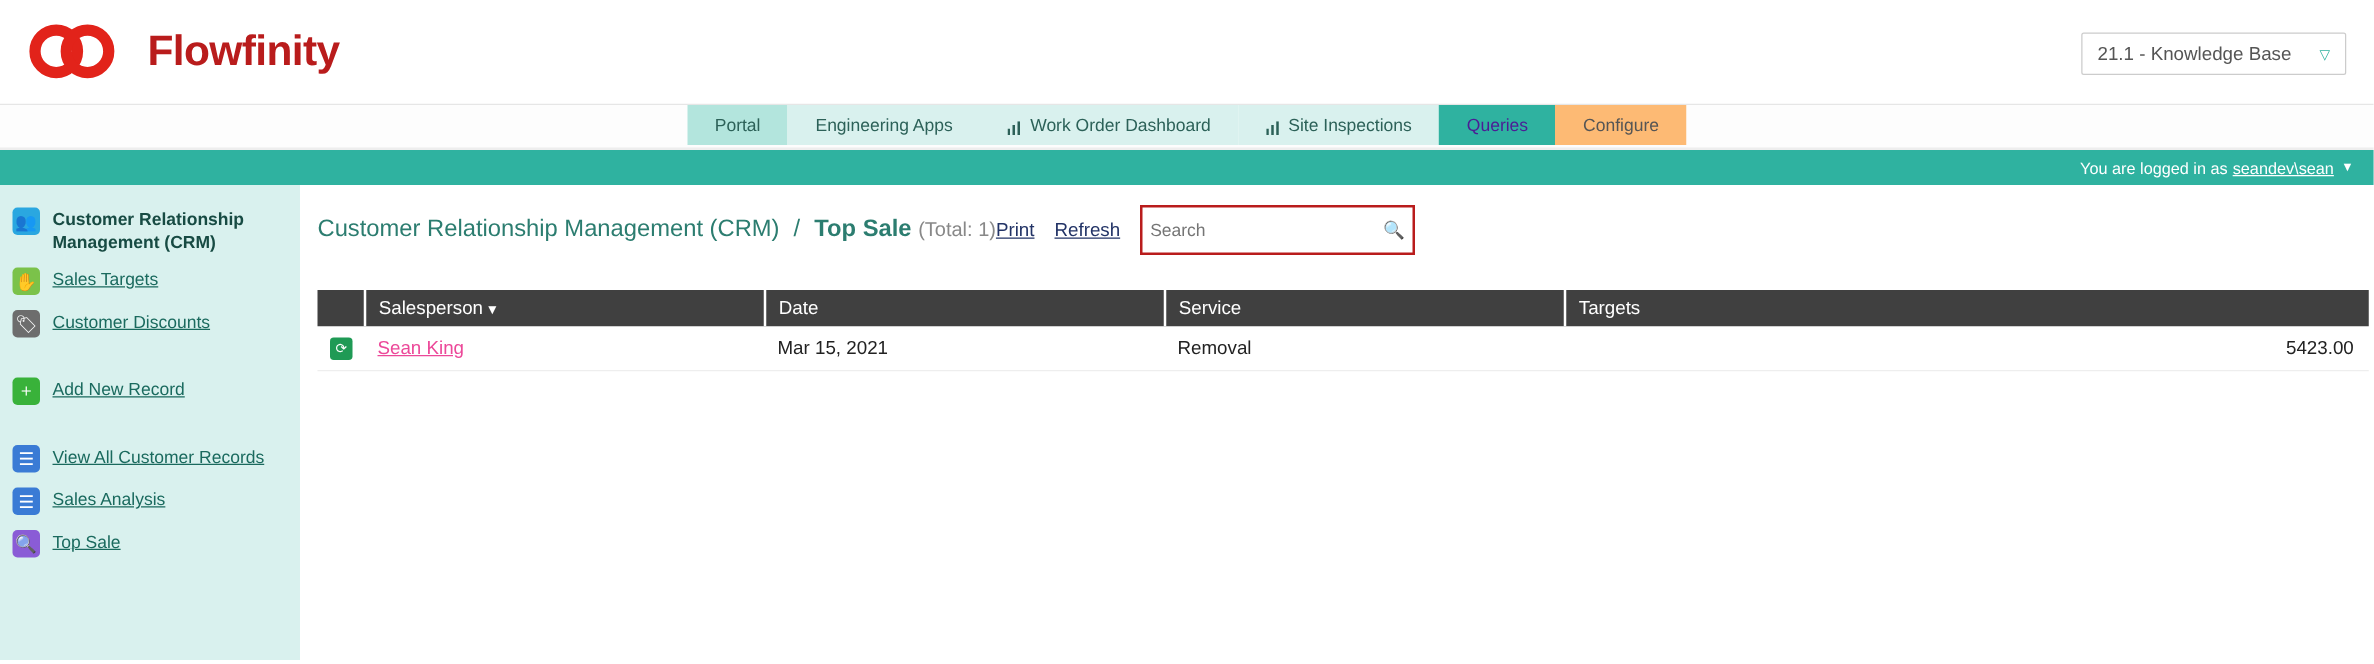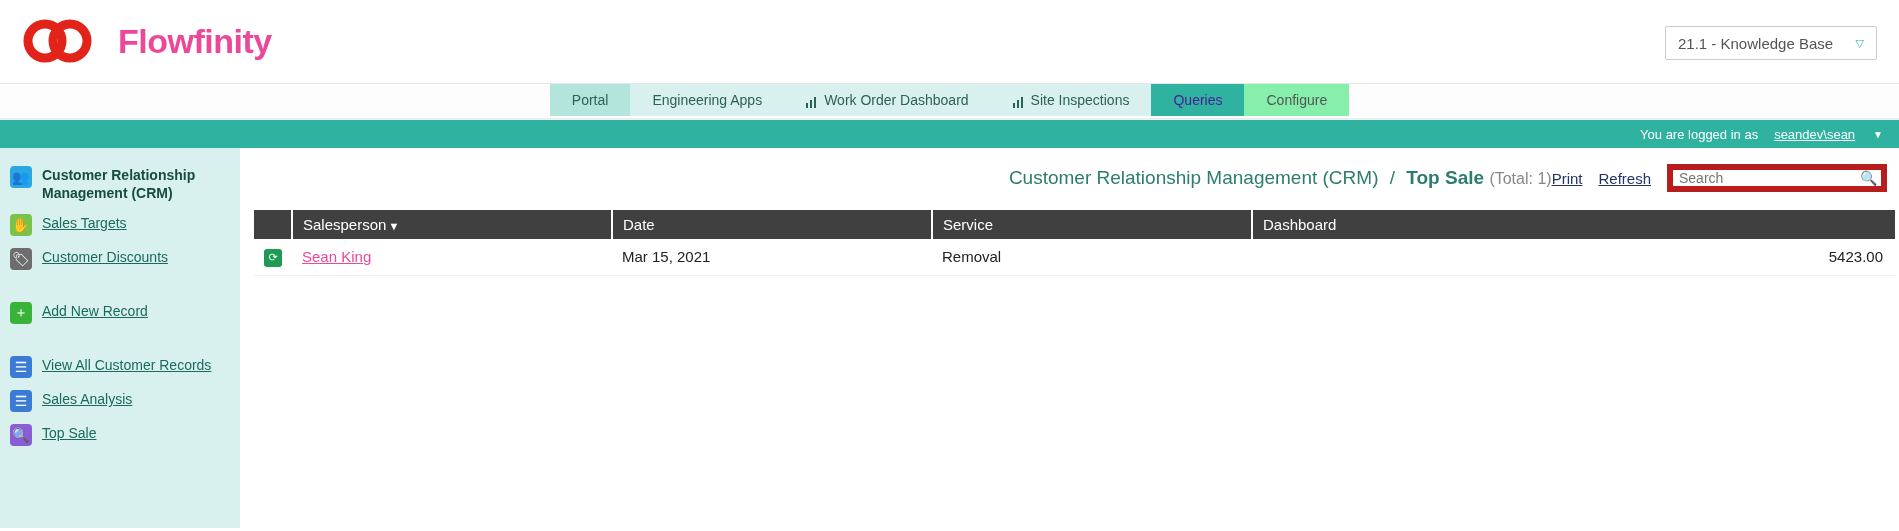--- a/index.html
+++ b/index.html
@@ -1,54 +1,54 @@
 <!DOCTYPE html>
 <html><head>
 <meta charset="utf-8">
 <style>
   *{box-sizing:border-box;margin:0;padding:0;font-family:Arial,Helvetica,sans-serif}
   body{background:#fff;font-size:14px;color:#333;width:1899px}
   
   .header{height:84px;display:flex;align-items:center;padding:0 22px;border-bottom:1px solid #e6e6e6;background:#fff;position:relative}
   .logo{display:flex;align-items:center;gap:6px}
   .logo-mark{width:90px;height:45px;position:relative}
-  .logo-text{font-size:34px;font-weight:700;color:#ec4899;letter-spacing:-0.5px}
+  .logo-text{font-size:34px;font-weight:700;color:#b91c1c;letter-spacing:-0.5px}
   .kb-select{position:absolute;right:22px;top:26px;width:212px;height:34px;border:1px solid #ccc;border-radius:2px;display:flex;align-items:center;padding:0 12px;color:#555;font-size:15px;justify-content:space-between}
   .kb-caret{color:#2fb2a0;font-size:11px}
   
   .nav{height:36px;background:#fdfdfd;border-bottom:2px solid #eee;display:flex;justify-content:center}
   .nav-inner{display:flex}
   .nav-btn{height:32px;padding:0 22px;display:flex;align-items:center;font-size:14px;color:#333;border:none;cursor:pointer;gap:6px}
   .nav-btn.light{background:#b3e5dd;color:#2c6158}
   .nav-btn.lighter{background:#d9f1ee;color:#2c6158}
   .nav-btn.active{background:#2fb2a0;color:#4c1d95}
-  .nav-btn.gray{background:#86efac;color:#555}
+  .nav-btn.gray{background:#fdba74;color:#555}
   .bar-icon{width:12px;height:11px;display:inline-block}
   
   .login-bar{height:28px;background:#2fb2a0;color:#fff;display:flex;align-items:center;justify-content:flex-end;padding:0 16px;font-size:13px}
-  .login-bar a{color:#fff;text-decoration:underline;margin:0 16px}
+  .login-bar a{color:#fff;text-decoration:underline;margin:0 4px}
   
   .body-wrap{display:flex;align-items:flex-start}
   
   .sidebar{width:240px;background:#d9f1ee;padding:12px 10px 24px 10px;min-height:380px}
   .side-item{display:flex;align-items:flex-start;padding:6px 0;gap:10px}
   .side-item .ic{width:22px;height:22px;border-radius:4px;flex-shrink:0;display:flex;align-items:center;justify-content:center;color:#fff;font-size:14px}
   .side-item a,.side-item span.lbl{color:#1a6a5e;line-height:1.3}
   .side-item.current span.lbl{font-weight:700;text-decoration:none;color:#174b43}
   .side-sep{height:20px}
   
   .main{flex:1;background:#fff;padding:16px 4px 0 14px}
-  .crumb-row{display:flex;align-items:center;justify-content:flex-end;margin-bottom:18px;padding-right:8px}
+  .crumb-row{display:flex;align-items:center;justify-content:flex-start;margin-bottom:28px;padding-right:8px}
   .crumbs{color:#2c7d70;font-size:19px}
   .crumbs .sep{color:#2c7d70;margin:0 6px}
   .crumbs strong{font-weight:700;color:#2c7d70}
   .crumbs .total{color:#888;font-size:16px}
   .actions{display:flex;align-items:center;gap:16px}
   .actions a{color:#236;font-size:15px}
-  .search-box{width:220px;height:28px;border:6px solid #b91c1c;display:flex;align-items:center;padding:0 6px;justify-content:space-between;color:#999}
+  .search-box{width:220px;height:40px;border:2px solid #b91c1c;display:flex;align-items:center;padding:0 6px;justify-content:space-between;color:#999}
   .search-box input{border:none;outline:none;flex:1;font-size:14px;color:#333}
   
   table.grid{width:100%;border-collapse:collapse}
   table.grid th{background:#404040;color:#fff;text-align:left;padding:6px 10px;font-weight:400;font-size:15px;border-left:2px solid #fff}
   table.grid th:first-child{width:34px;border-left:none}
   table.grid td{padding:8px 10px;font-size:15px;color:#222;border-bottom:1px solid #eee}
   table.grid td:first-child{width:34px;text-align:center}
   table.grid td.right{text-align:right;padding-right:12px}
   .row-ic{width:18px;height:18px;background:#1f9a55;border-radius:3px;display:inline-flex;align-items:center;justify-content:center;color:#fff;font-size:11px}
   .sp-link{color:#ec4899;}
@@ -167,21 +167,21 @@
 
     <table class="grid">
       <thead>
         <tr>
           <th></th>
           <th style="width:320px">
             <span>Salesperson</span><span class="sort-ind">▼</span>
           </th>
           <th style="width:320px"><span>Date</span></th>
           <th style="width:320px"><span>Service</span></th>
-          <th><span>Dashboard</span></th>
+          <th><span>Targets</span></th>
         </tr>
       </thead>
       <tbody>
         <tr>
           <td><span class="row-ic">⟳</span></td>
           <td><a href="#" class="sp-link"><span>Sean King</span></a></td>
           <td>Mar 15, 2021</td>
           <td>Removal</td>
           <td class="right">5423.00</td>
         </tr>

